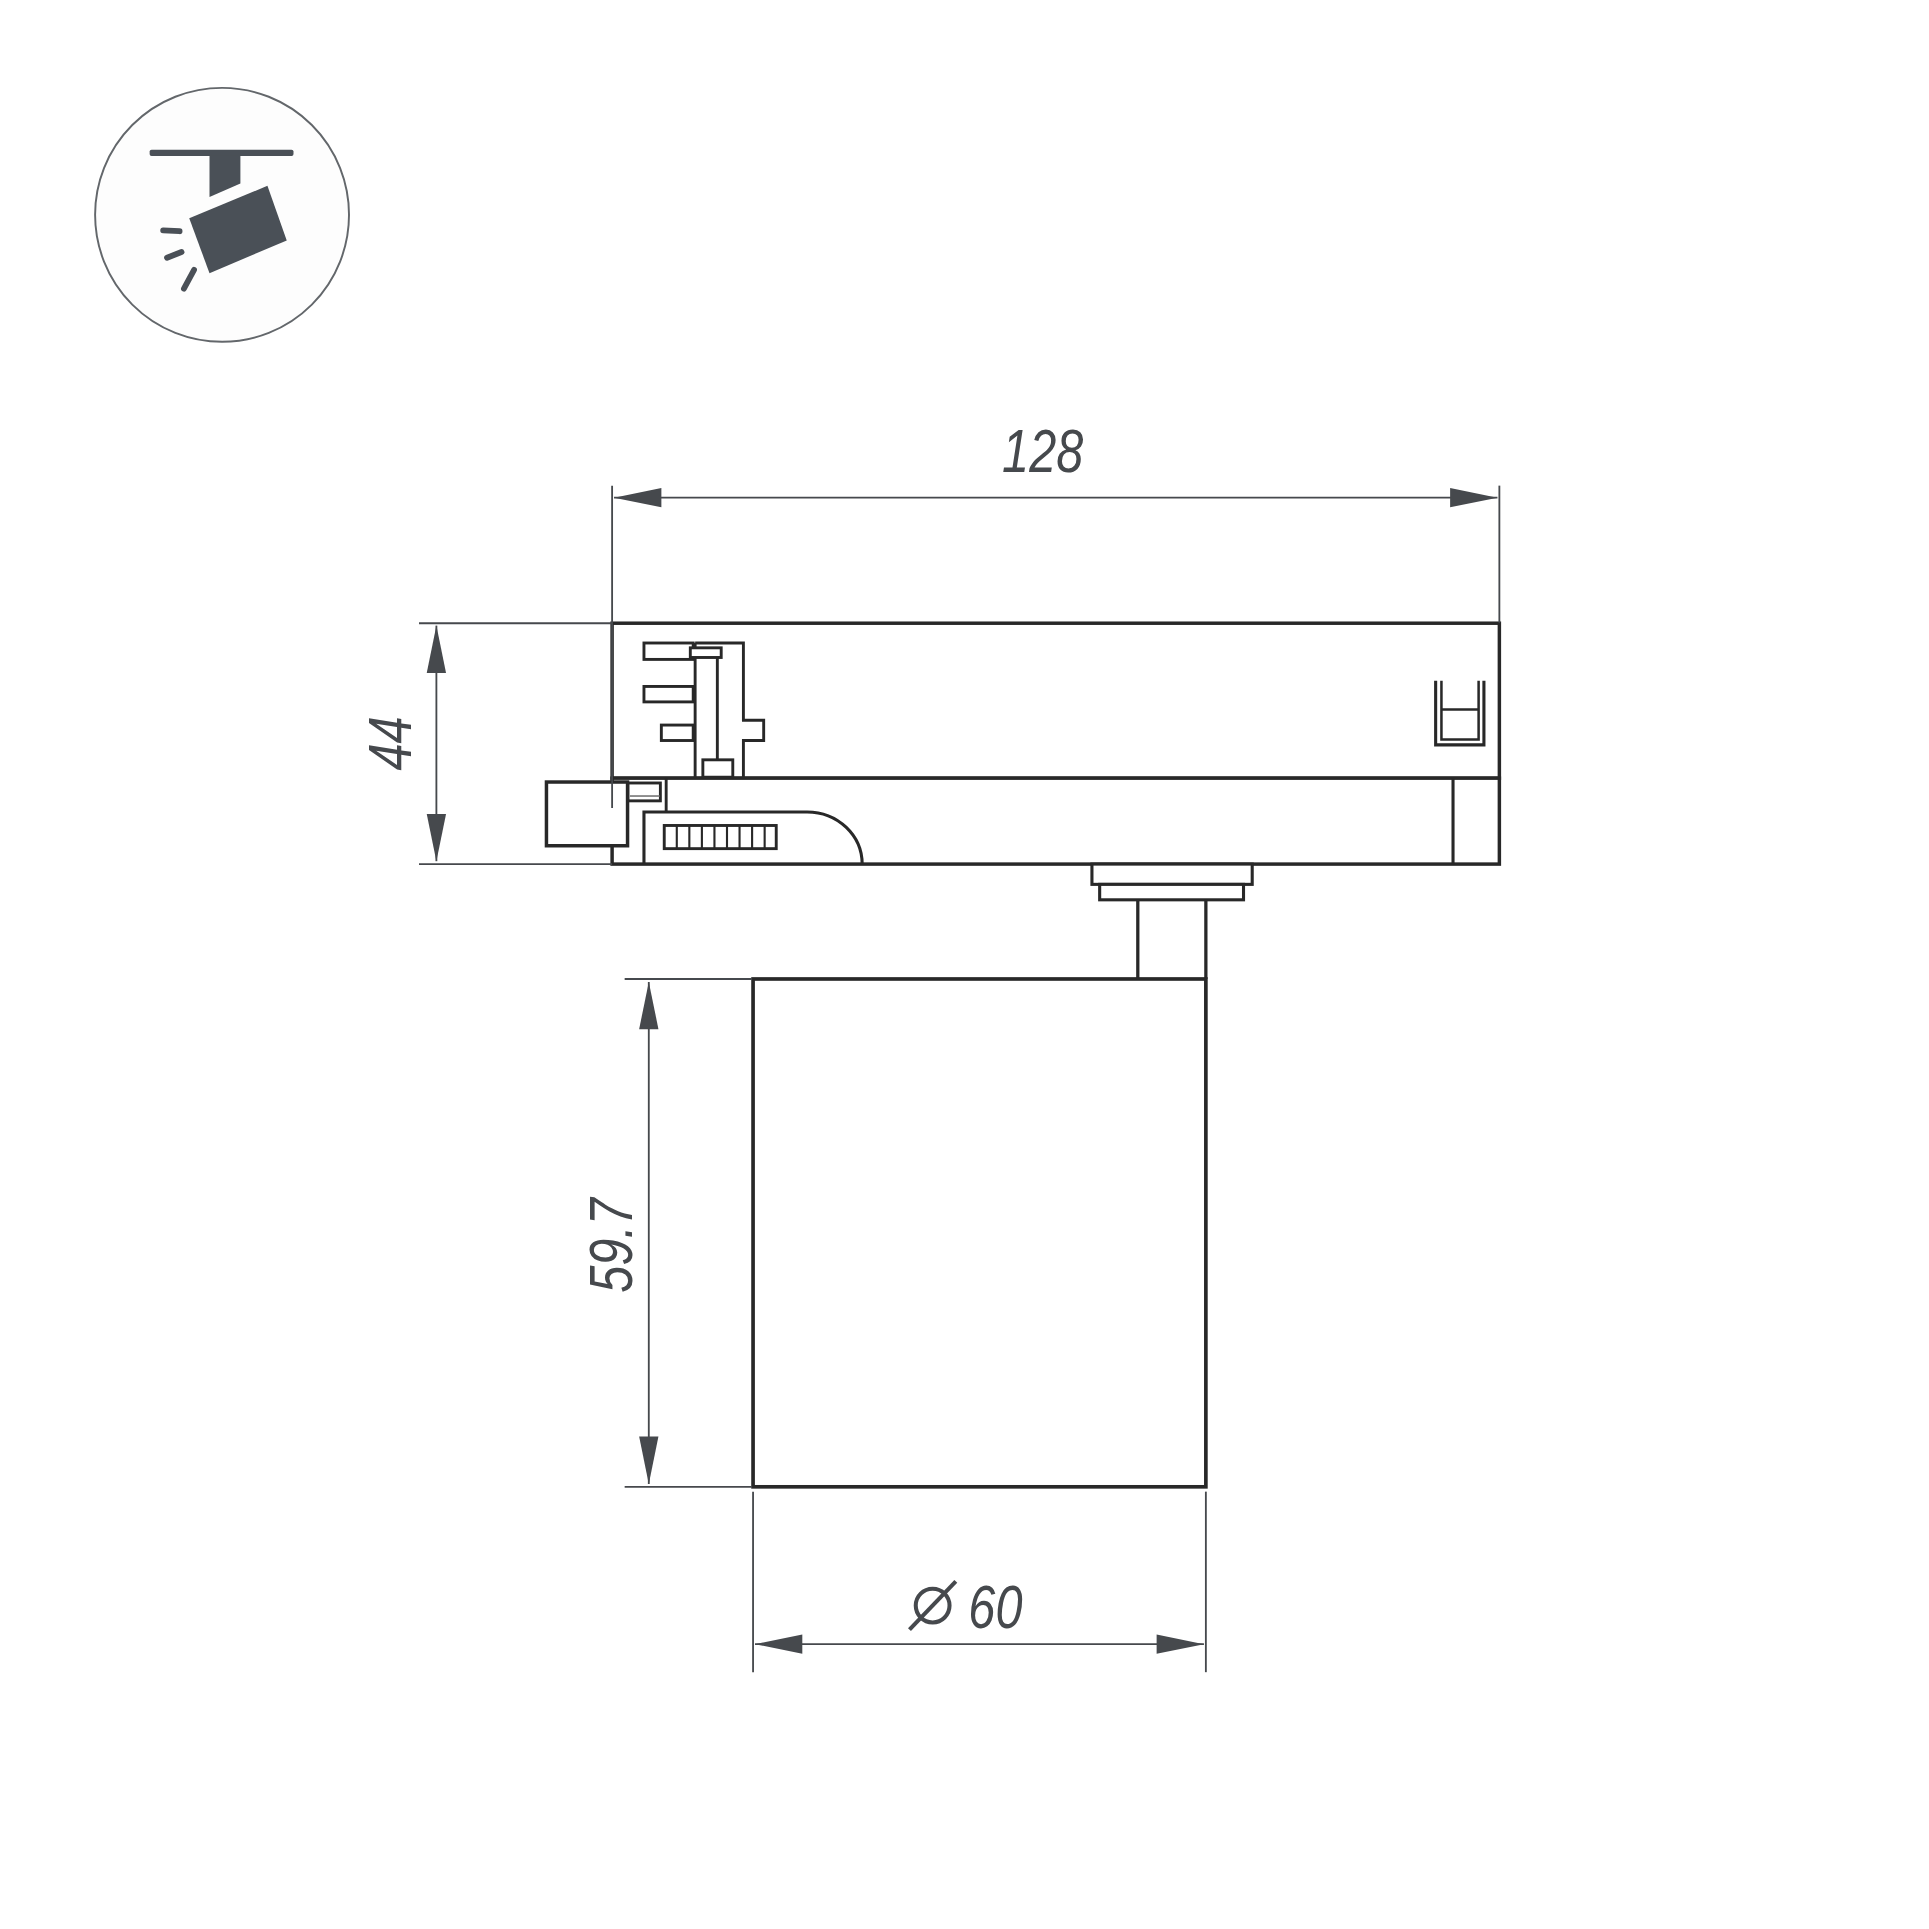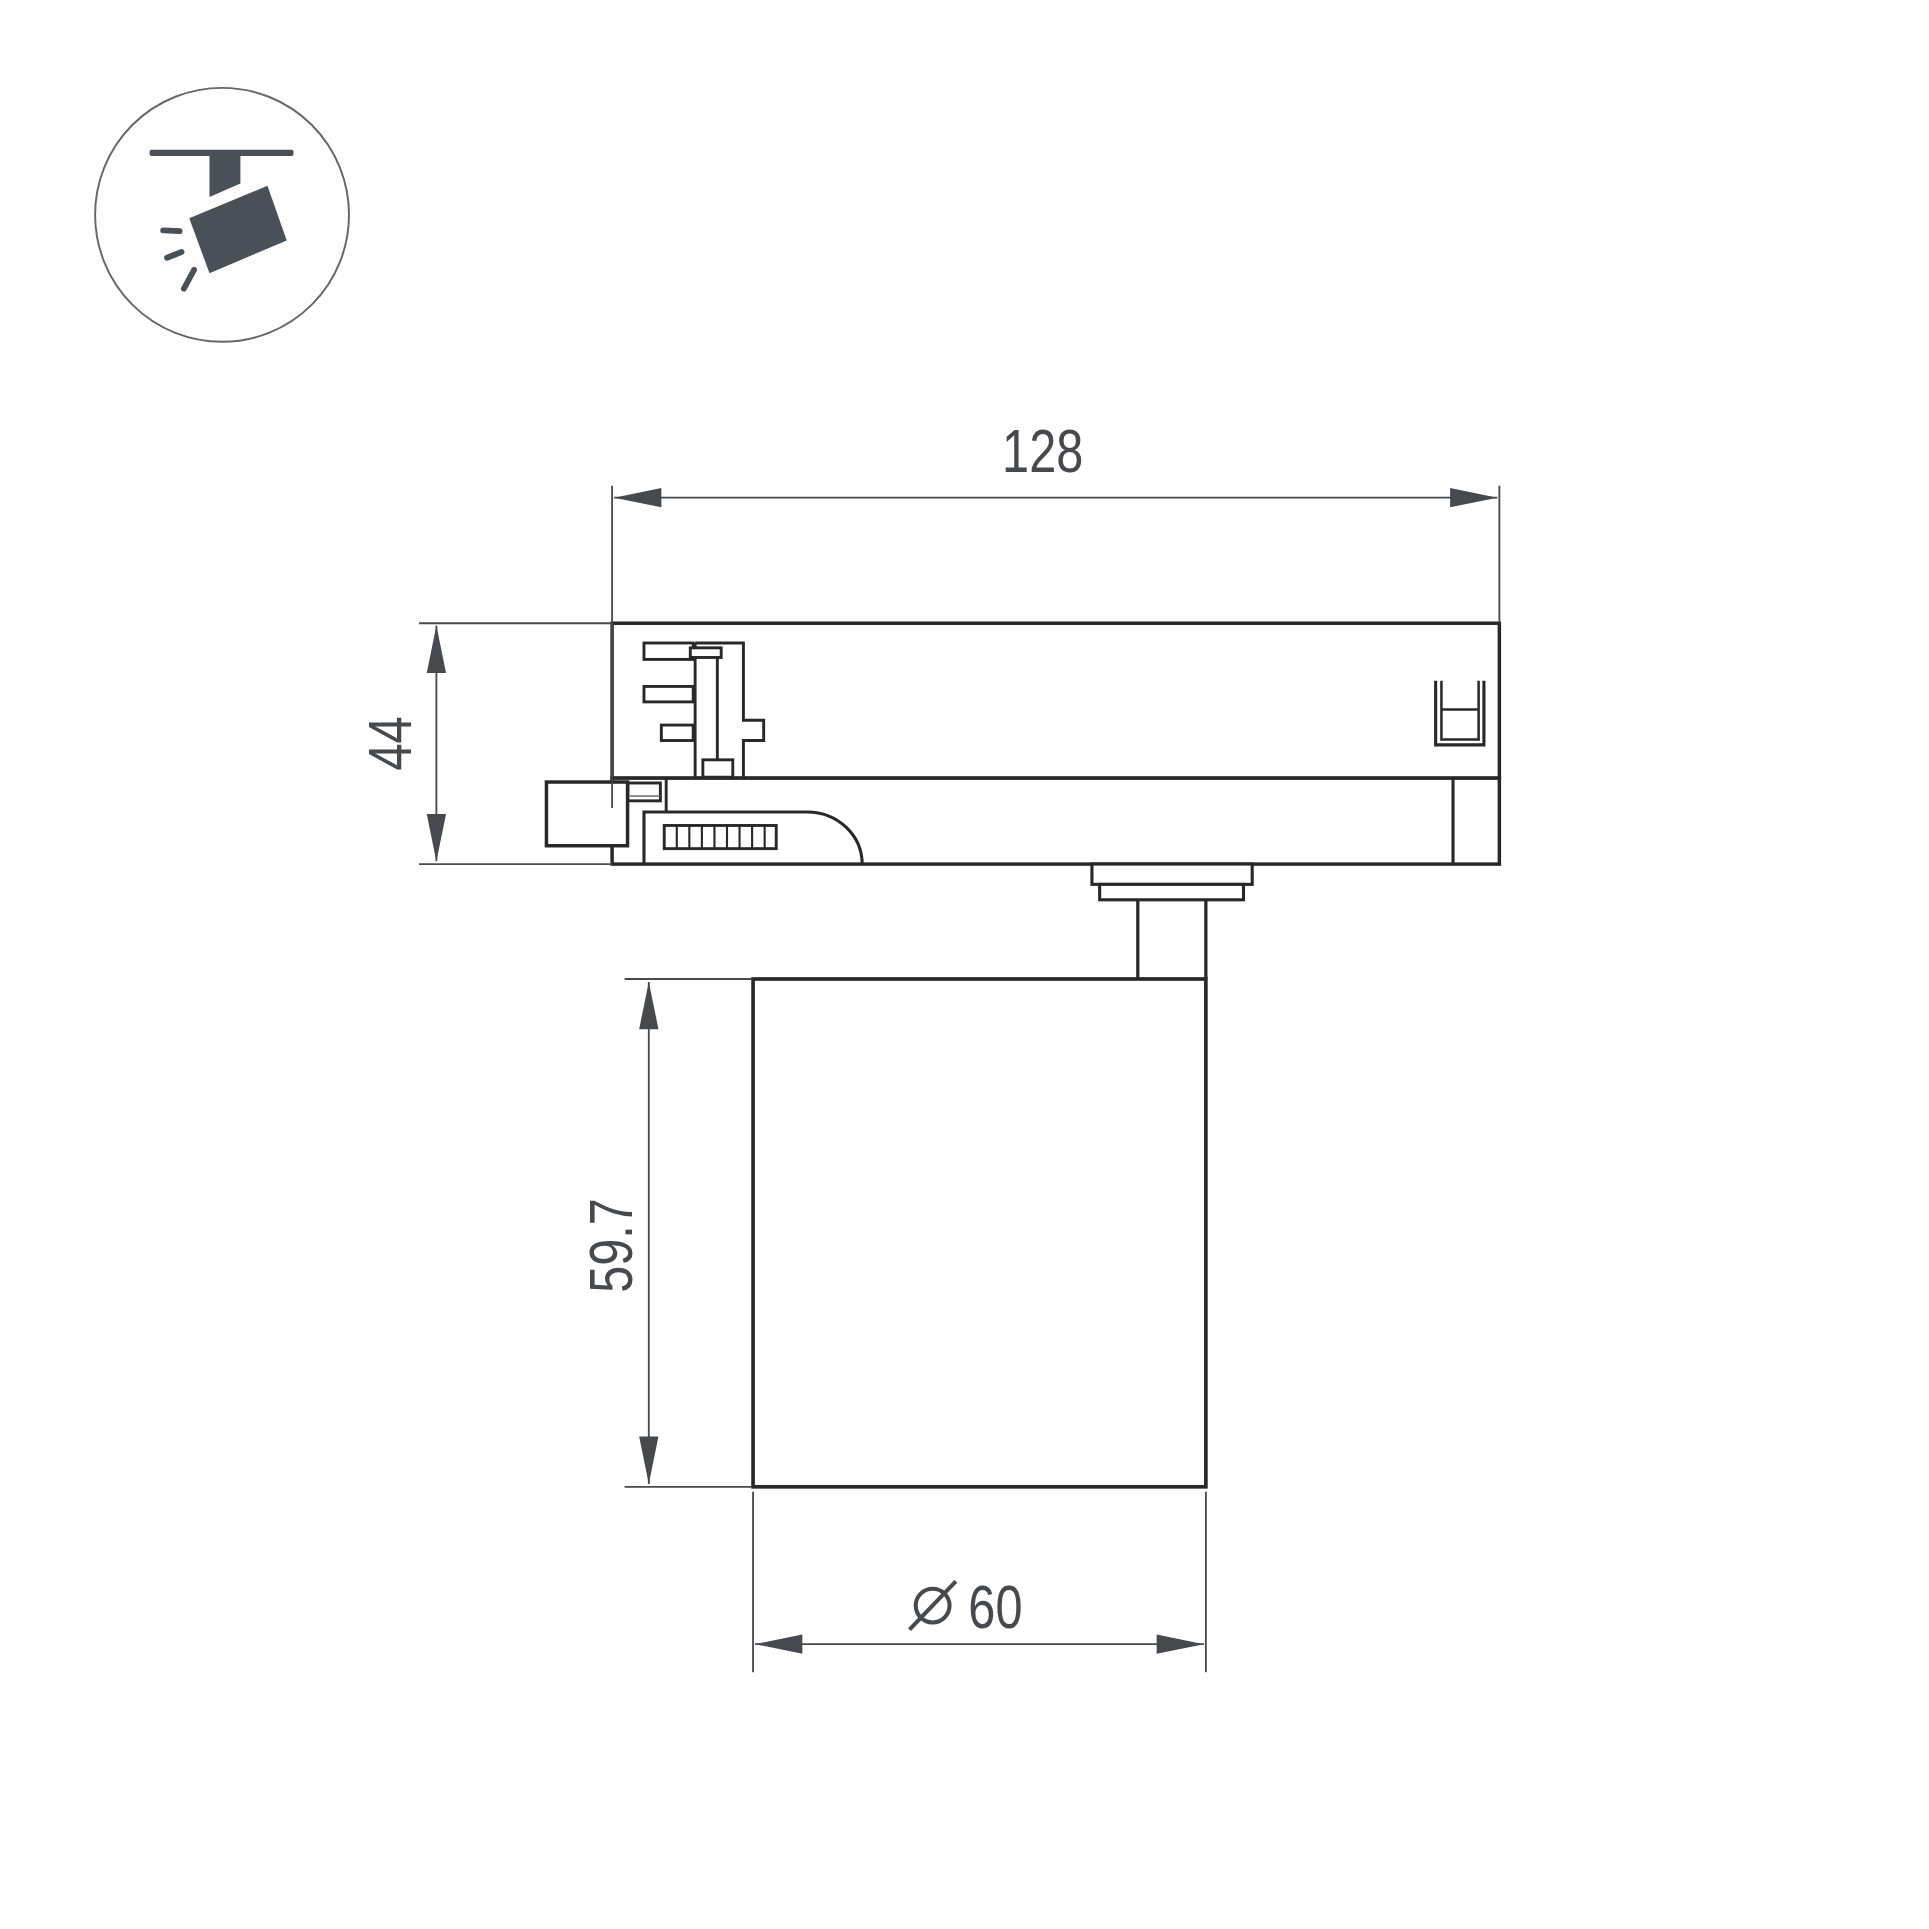--- a/index.html
+++ b/index.html
@@ -1,16 +1,16 @@
 <!DOCTYPE html>
 <html><head>
 <meta charset="utf-8">
 <style>
   html,body{margin:0;padding:0;background:#ffffff;}
-  .page{width:1929px;height:1929px;position:relative;background:#ffffff;}
+  .page{width:1929px;height:1929px;position:relative;background:#ffffff;font-style:italic;}
   text{font-family:"Liberation Sans", sans-serif;fill:#46494d;}
 </style>
 </head>
 <body>
 <div class="page">
 <svg width="1929" height="1929" viewBox="0 0 1998 1998" xmlns="http://www.w3.org/2000/svg">
   <rect x="0" y="0" width="1998" height="1998" fill="#ffffff"></rect>
 
   <circle cx="230" cy="222.5" r="131.5" fill="#fdfdfd" stroke="#63676b" stroke-width="2"></circle>
 

